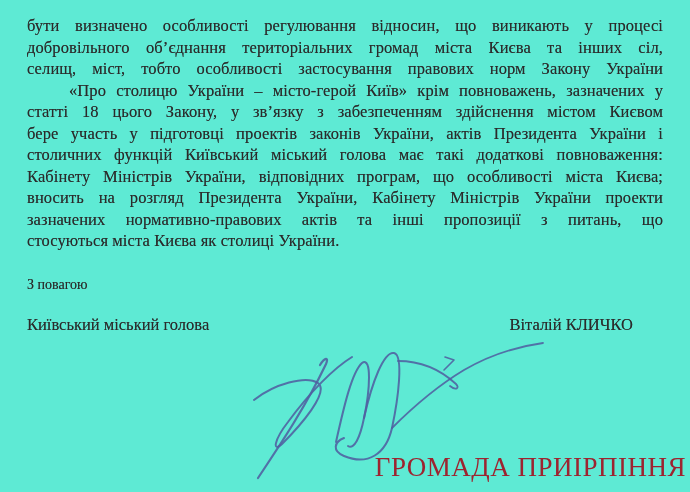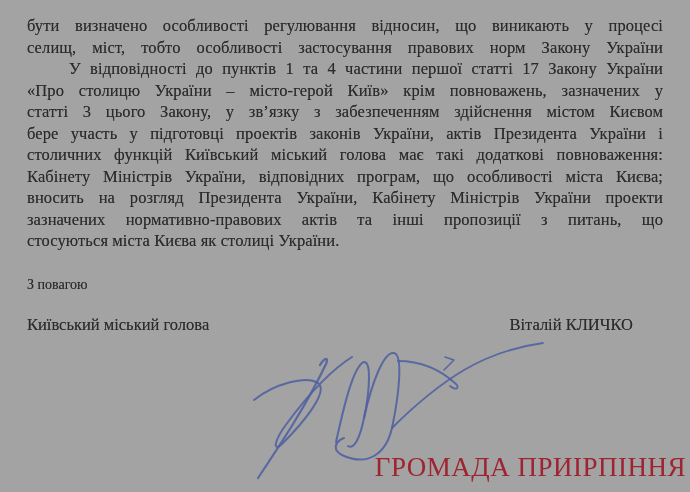--- a/index.html
+++ b/index.html
@@ -59,31 +59,31 @@
     right: 4px; bottom: 9px;
     font-size: 27px;
     font-weight: 400;
     letter-spacing: 0.5px;
     white-space: nowrap;
   }
 </style>
 </head>
 <body>
 
-<div class="page" style="background: #a3a3a3; color: rgb(43, 43, 43);">
+<div class="page" style="background: #5eead4; color: rgb(43, 43, 43);">
 
   <div class="letter-body" id="letter-body">
       <div class="para">
         <div class="line">бути визначено особливості регулювання відносин, що виникають у процесі</div>
+        <div class="line">добровільного об’єднання територіальних громад міста Києва та інших сіл,</div>
         <div class="line">селищ, міст, тобто особливості застосування правових норм Закону України</div>
       </div>
       <div class="para indent">
-        <div class="line">У відповідності до пунктів 1 та 4 частини першої статті 17 Закону України</div>
         <div class="line">«Про столицю України – місто-герой Київ» крім повноважень, зазначених у</div>
-        <div class="line">статті 3 цього Закону, у зв’язку з забезпеченням здійснення містом Києвом</div>
+        <div class="line">статті 18 цього Закону, у зв’язку з забезпеченням здійснення містом Києвом</div>
         <div class="line">бере участь у підготовці проектів законів України, актів Президента України і</div>
         <div class="line">столичних функцій Київський міський голова має такі додаткові повноваження:</div>
         <div class="line">Кабінету Міністрів України, відповідних програм, що особливості міста Києва;</div>
         <div class="line">вносить на розгляд Президента України, Кабінету Міністрів України проекти</div>
         <div class="line">зазначених нормативно-правових актів та інші пропозиції з питань, що</div>
         <div class="line last">стосуються міста Києва як столиці України.</div>
       </div>
     </div>
 
   <div class="closing">З повагою</div>

